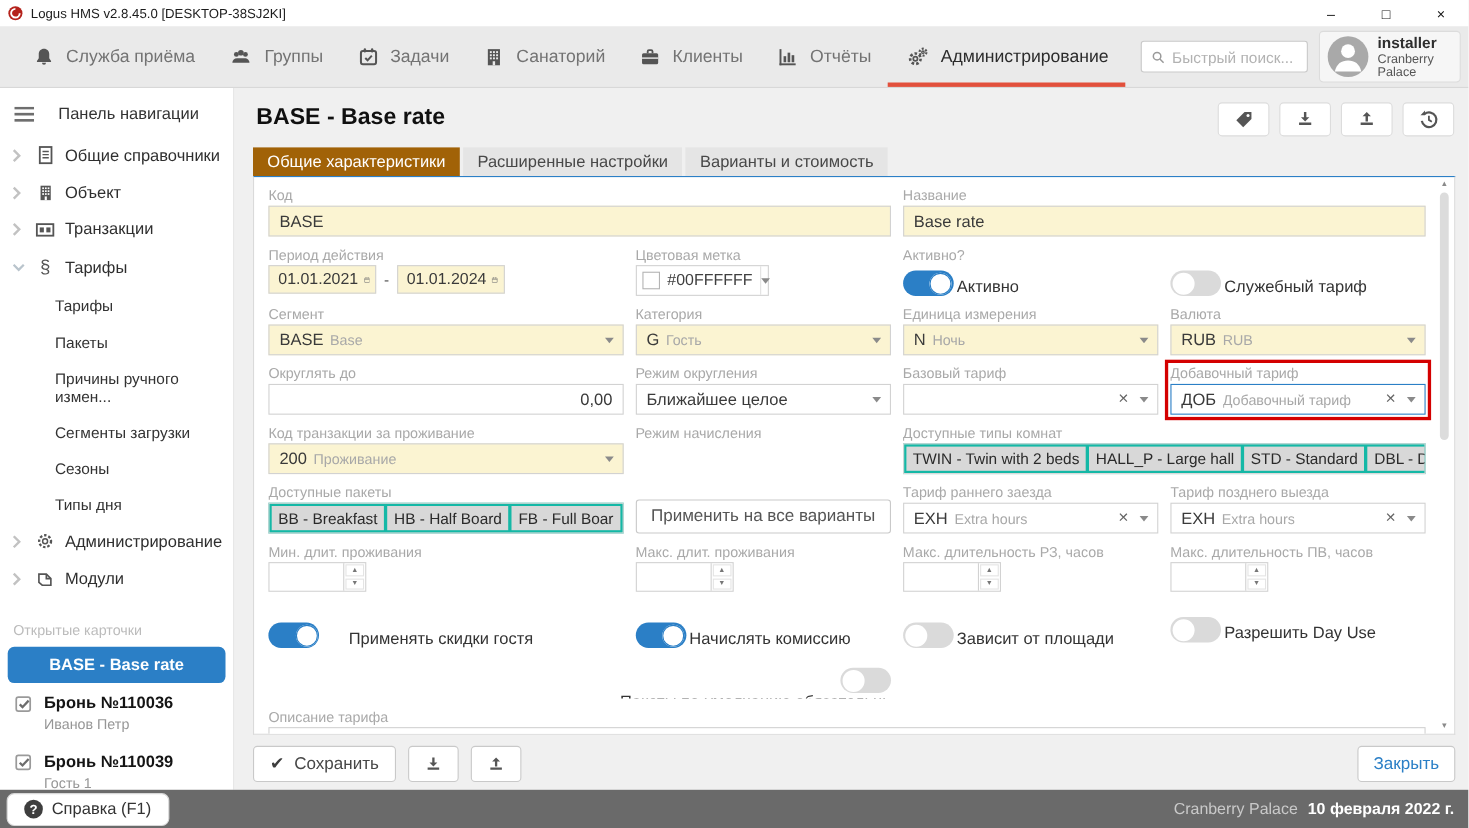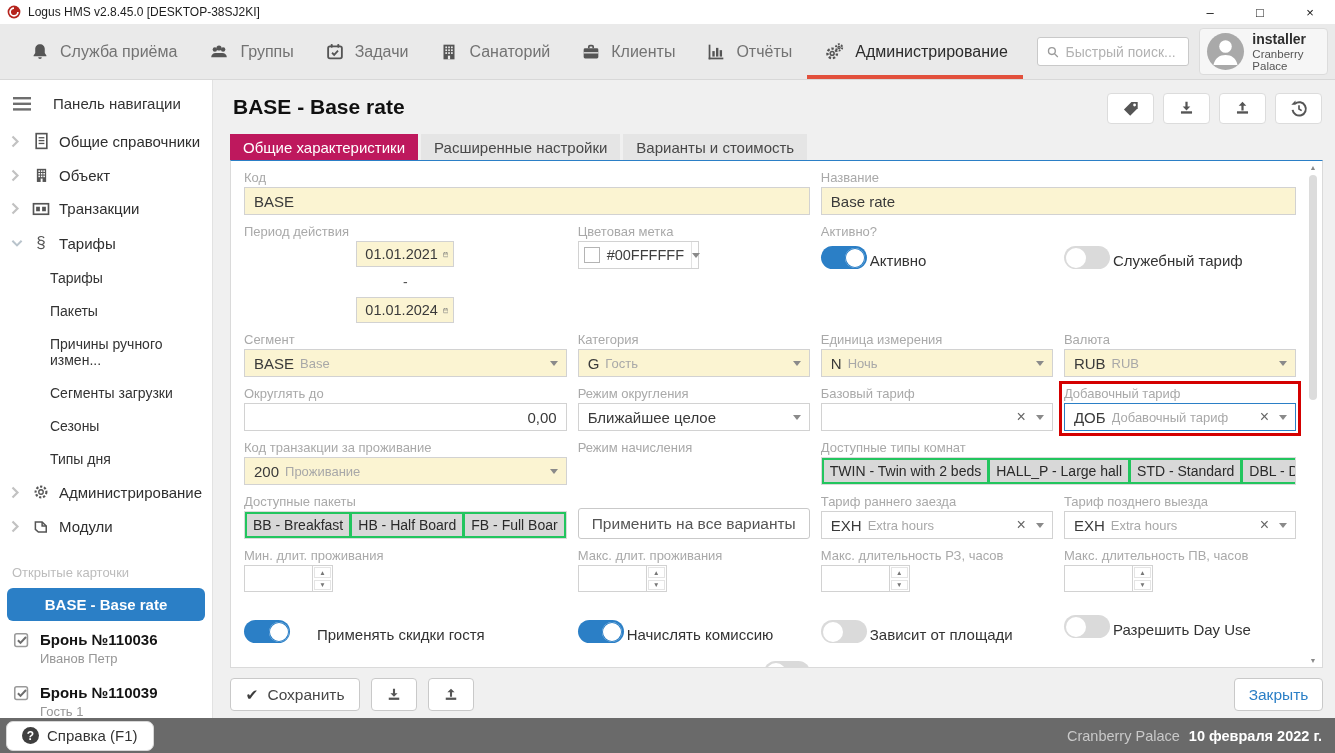--- a/index.html
+++ b/index.html
@@ -47,21 +47,21 @@
   .booking .bk-sub { font-size:13px; color:#969696; margin-top:3px; }
   
   .main { position:absolute; left:213px; top:80px; right:0; bottom:35px; background:#f0f0f0; }
   .page-title { position:absolute; left:20px; top:15px; font-size:21px; font-weight:bold; color:#101010; }
   .toolbar { position:absolute; right:13px; top:13px; display:flex; gap:9px; }
   .tool-btn { width:47px; height:31px; background:#fff; border:1px solid #dcdcdc; border-radius:4px;
     display:flex; align-items:center; justify-content:center; color:#555; }
   .tabs { position:absolute; left:17px; top:54px; display:flex; gap:3px; }
   .tab { height:26px; padding:0 13px; font-size:15px; display:flex; align-items:center;
     background:#e5e5e5; color:#484848; }
-  .tab.active { background:#be185d; color:#fff; }
+  .tab.active { background:#a16207; color:#fff; }
   .panel { position:absolute; left:17px; right:12px; top:80px; bottom:50px; background:#fff;
     border:1px solid #dadada; border-top:1px solid #2b7fc6; overflow:hidden; }
   .form-grid { position:absolute; left:13px; right:26px; top:9px;
     display:grid; grid-template-columns:repeat(4,1fr); column-gap:11px; row-gap:9px; }
   .field {}
   .span2 { grid-column:span 2; }
   .flabel { font-size:13px; color:#a9a9a9; height:17px; white-space:nowrap; overflow:hidden; }
   .flabel.empty { visibility:hidden; }
   .inputbox { height:28px; border:1px solid #d2d2d2; background:#fbf4d2; display:flex;
     align-items:center; padding:0 9px; font-size:15px; color:#3a3a3a; }
@@ -74,37 +74,37 @@
   .combo .code { flex:none; }
   .combo .desc { color:#a8a8a8; font-size:13px; margin-left:6px; overflow:hidden; }
   .combo.disabled .code { color:#ccc; }
   .combo .spacer { margin-left:auto; }
   .combo .clear { color:#666; font-size:16px; padding:0 5px; flex:none; }
   .combo .arrow { width:18px; display:flex; justify-content:center; align-items:center; flex:none; }
   .tri { width:0; height:0; border-left:4px solid transparent; border-right:4px solid transparent;
     border-top:5px solid #8a8a8a; }
   .combo.disabled .tri { border-top-color:#d4d4d4; }
   .hl-red { outline:3px solid #d40000; outline-offset:2px; }
-  .daterow { display:flex; align-items:center; gap:7px;flex-direction:column; }
+  .daterow { display:flex; align-items:center; gap:7px; }
   .datebox { width:98px; height:26px; background:#fbf4d2; border:1px solid #d2d2d2; display:flex;
     align-items:center; padding:0 5px 0 8px; font-size:14.5px; color:#3a3a3a; gap:5px; }
   .datebox span { flex:1; }
   .dash { color:#555; font-size:14px; }
   .colorcombo { width:121px; height:28px; border:1px solid #d2d2d2; background:#fff; display:flex;
     align-items:center; padding:0 0 0 5px; gap:7px; font-size:14.5px; color:#3f3f3f; }
   .swatch { width:16px; height:16px; background:#fff; border:1px solid #b4b4b4; flex:none; }
   .colorcombo .arrow { margin-left:auto; width:20px; height:100%; border-left:1px solid #e2e2e2;
     display:flex; align-items:center; justify-content:center; }
   .togglerow { display:flex; align-items:flex-end; height:28px; }
   .toggle { width:46px; height:23px; border-radius:12px; background:#dadada; position:relative; flex:none; }
   .toggle .knob { position:absolute; top:1.5px; left:2px; width:20px; height:20px; border-radius:50%; background:#fff; }
   .toggle.on { background:#2b7fc6; }
   .toggle.on .knob { left:auto; right:1.5px; box-shadow:0 0 0 1px #2b7fc6 inset; }
   .tlabel { font-size:15px; color:#333; margin-left:3px; white-space:nowrap; overflow:hidden; }
-  .chipbox { height:28px; border:1px solid #dadada; background:#22c55e; display:flex; align-items:center;
+  .chipbox { height:28px; border:1px solid #dadada; background:#14b8a6; display:flex; align-items:center;
     padding:0 2px; gap:3px; overflow:hidden; white-space:nowrap;text-align:right; }
   .chip { background:#d8d8d8; color:#2a2a2a; font-size:14px; padding:3px 6px; flex:none; }
   .applybtn { align-self:end; height:31px; background:#fff; border:1px solid #c9c9c9; border-radius:3px;
     font-size:15.5px; color:#555; display:flex; align-items:center; justify-content:center;
     font-family:inherit; width:100%; }
   .spin { width:89px; height:27px; border:1px solid #d2d2d2; background:#fff; display:flex; }
   .sp-btns { margin-left:auto; width:20px; border-left:1px solid #d2d2d2; display:flex; flex-direction:column; }
   .sp-btns div { flex:1; display:flex; align-items:center; justify-content:center; font-size:6.5px;
     color:#777; border:1px solid #e4e4e4; margin:1px; }
   .descbox { height:38px; border:1px solid #d2d2d2; background:#fff; }

